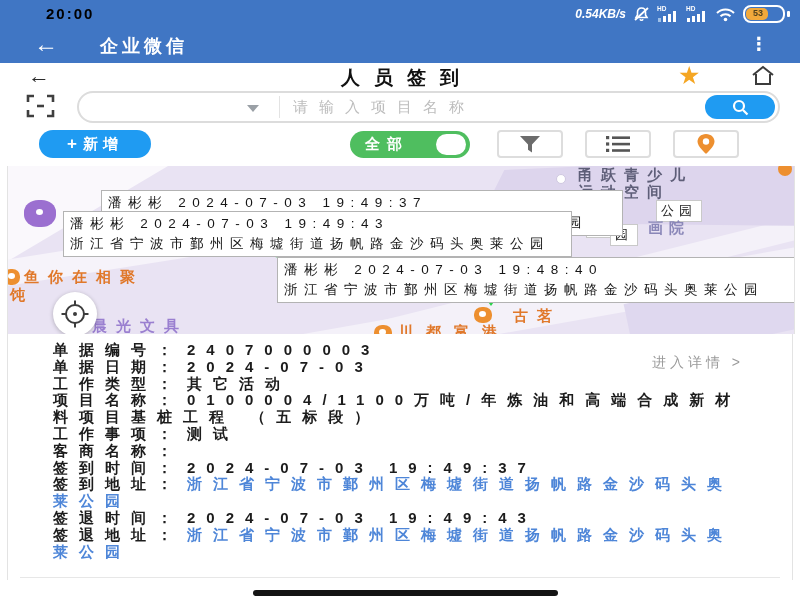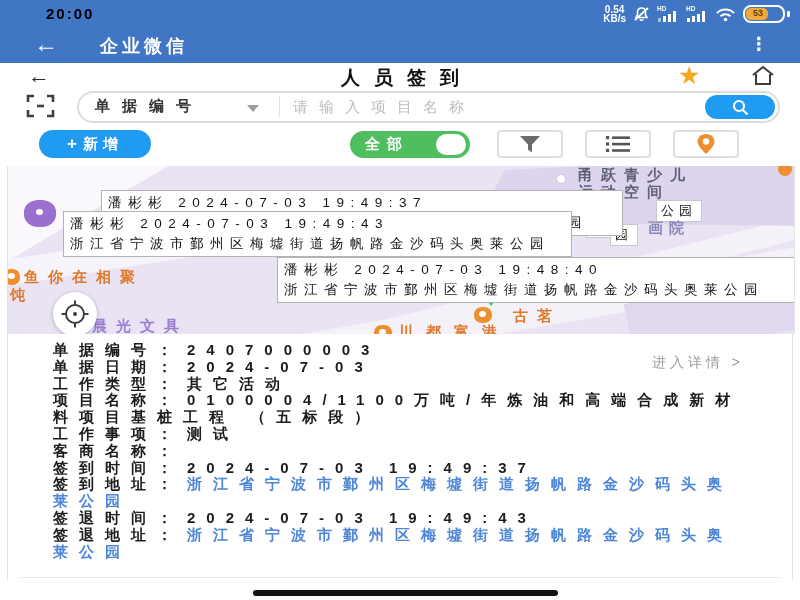--- a/index.html
+++ b/index.html
@@ -2,21 +2,21 @@
 <html><head>
 <meta charset="utf-8">
 <style>
   html,body{margin:0;padding:0;background:#fff;}
   .screen{position:relative;width:800px;height:600px;overflow:hidden;background:#fff;
           font-family:"Liberation Sans","DejaVu Sans",sans-serif;-webkit-font-smoothing:antialiased;}
   
   .status-bar{position:absolute;left:0;top:0;width:800px;height:28px;background:#4076C4;}
   .status-time{position:absolute;left:46px;top:5px;color:#000000;font-size:15px;font-weight:bold;letter-spacing:2px;}
   .status-icons{position:absolute;right:10px;top:2px;height:24px;display:flex;align-items:center;gap:7px;}
-  .net-speed{display:flex;flex-direction:column;align-items:center;color:#fff;font-size:10px;font-weight:bold;line-height:9px;letter-spacing:0;}
+  .net-speed{display:flex;flex-direction:row;align-items:center;color:#fff;font-size:12px;font-weight:bold;line-height:9px;letter-spacing:0;font-style:italic;}
   .battery{position:relative;width:38px;height:14px;border:2px solid #fff;border-radius:8px;background:#4076C4;overflow:hidden;}
   .battery-fill{position:absolute;left:1px;top:1px;bottom:1px;width:58%;background:#F2A93B;border-radius:5px;}
   .battery-num{position:absolute;left:8px;top:1px;font-size:9px;color:#53421d;font-weight:bold;line-height:11px;}
   .battery-nub{width:3px;height:6px;background:#fff;border-radius:1px;margin-left:-5px;}
   .app-bar{position:absolute;left:0;top:28px;width:800px;height:35px;background:#4076C4;}
   .app-back{position:absolute;left:34px;top:2px;color:#fff;font-size:24px;font-weight:bold;}
   .app-title{position:absolute;left:100px;top:6px;color:#fff;font-size:18px;font-weight:bold;letter-spacing:4px;}
   .app-menu{position:absolute;right:32px;top:5px;color:#fff;font-size:18px;font-weight:bold;letter-spacing:0;}
   
   .page-bar{position:absolute;left:0;top:63px;width:800px;height:27px;background:#fff;}
@@ -152,21 +152,20 @@
   </div>
 
   <div class="search-row">
     <span class="scan-ico">
       <svg width="33" height="26" viewBox="0 0 33 26">
           <path d="M10 3 H4 V9 M4 17 V23 H10 M23 3 H29 V9 M29 17 V23 H23" fill="none" stroke="#3f3f3f" stroke-width="2.6"></path>
           <line x1="13" y1="13" x2="20" y2="13" stroke="#3f3f3f" stroke-width="2.6"></line>
         </svg>
     </span>
     <div class="search-box">
-      <span class="field-selector">单据编号</span>
       <span class="caret-down"></span>
       <span class="search-divider"></span>
       <input class="search-input" placeholder="请输入项目名称" style="">
       <span class="search-btn">
         <svg width="19" height="19" viewBox="0 0 19 19">
             <circle cx="8" cy="8" r="5" fill="none" stroke="#fff" stroke-width="2.2"></circle>
             <line x1="12" y1="12" x2="16.5" y2="16.5" stroke="#fff" stroke-width="2.2"></line>
           </svg>
       </span>
     </div>

